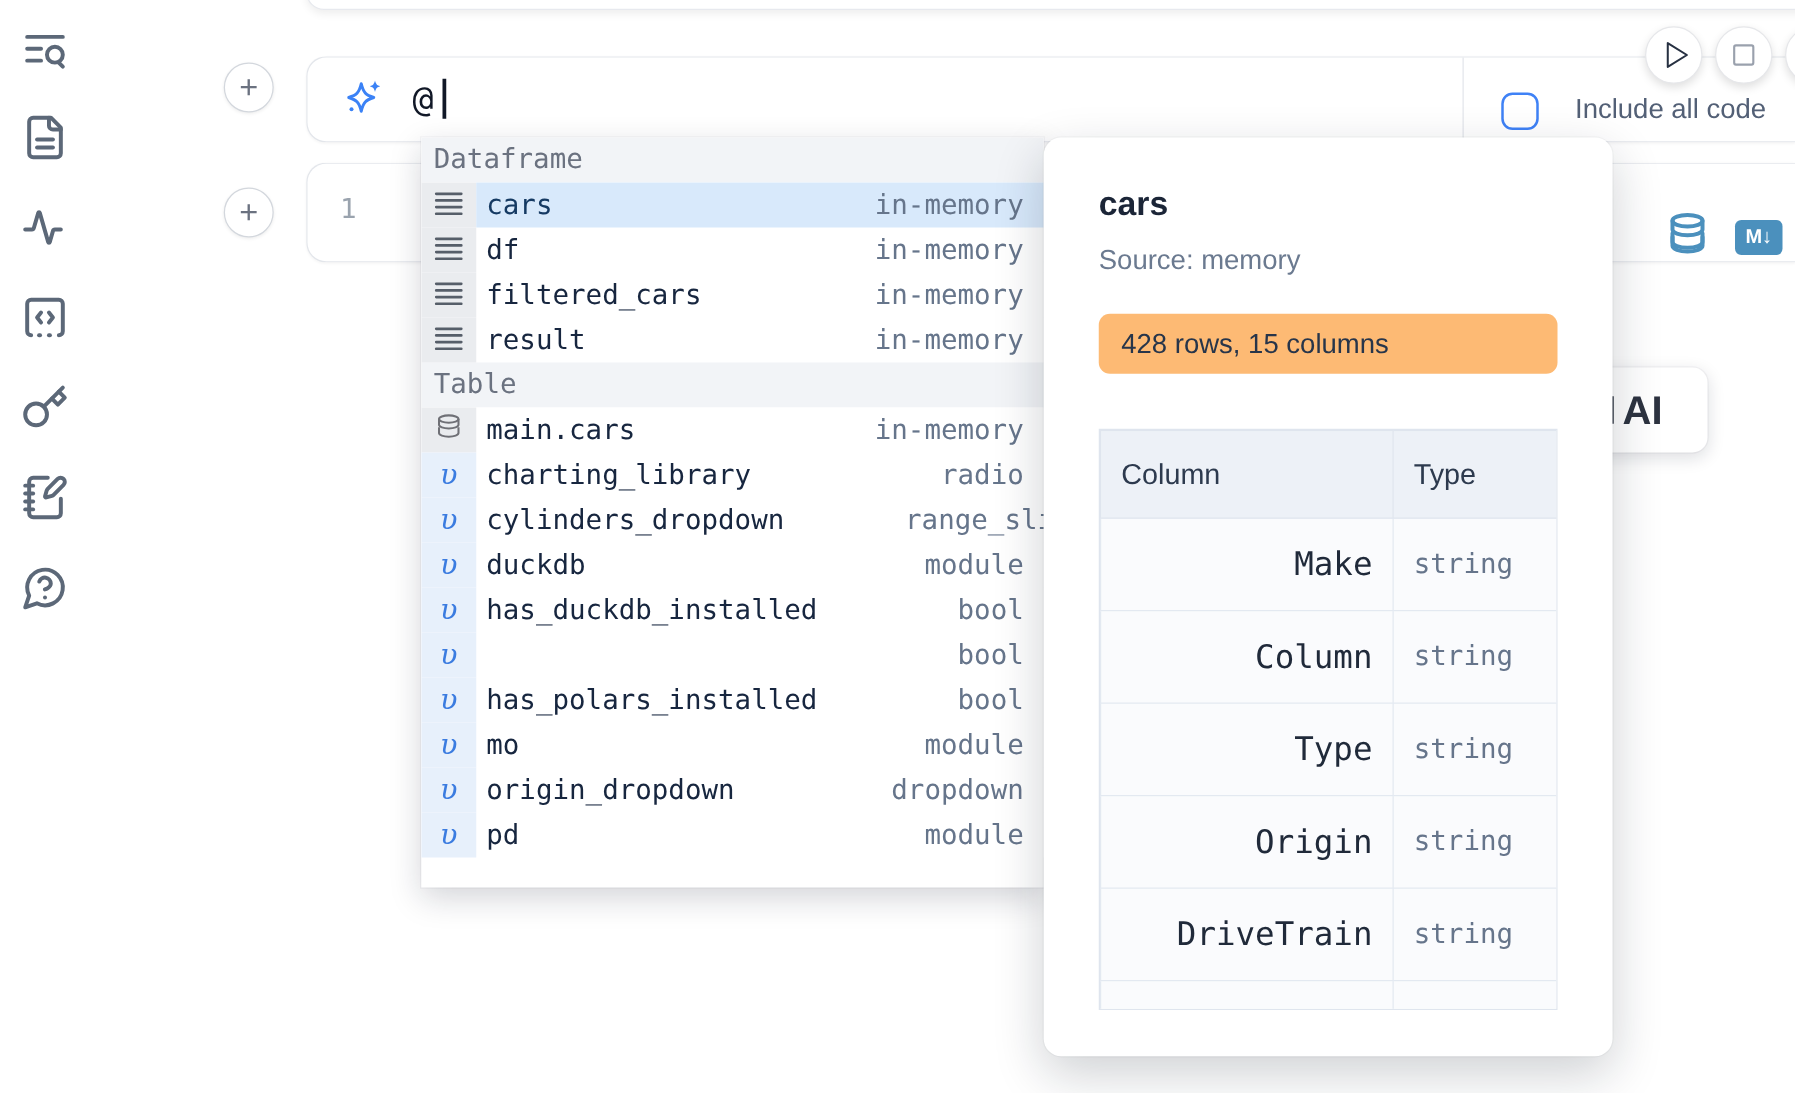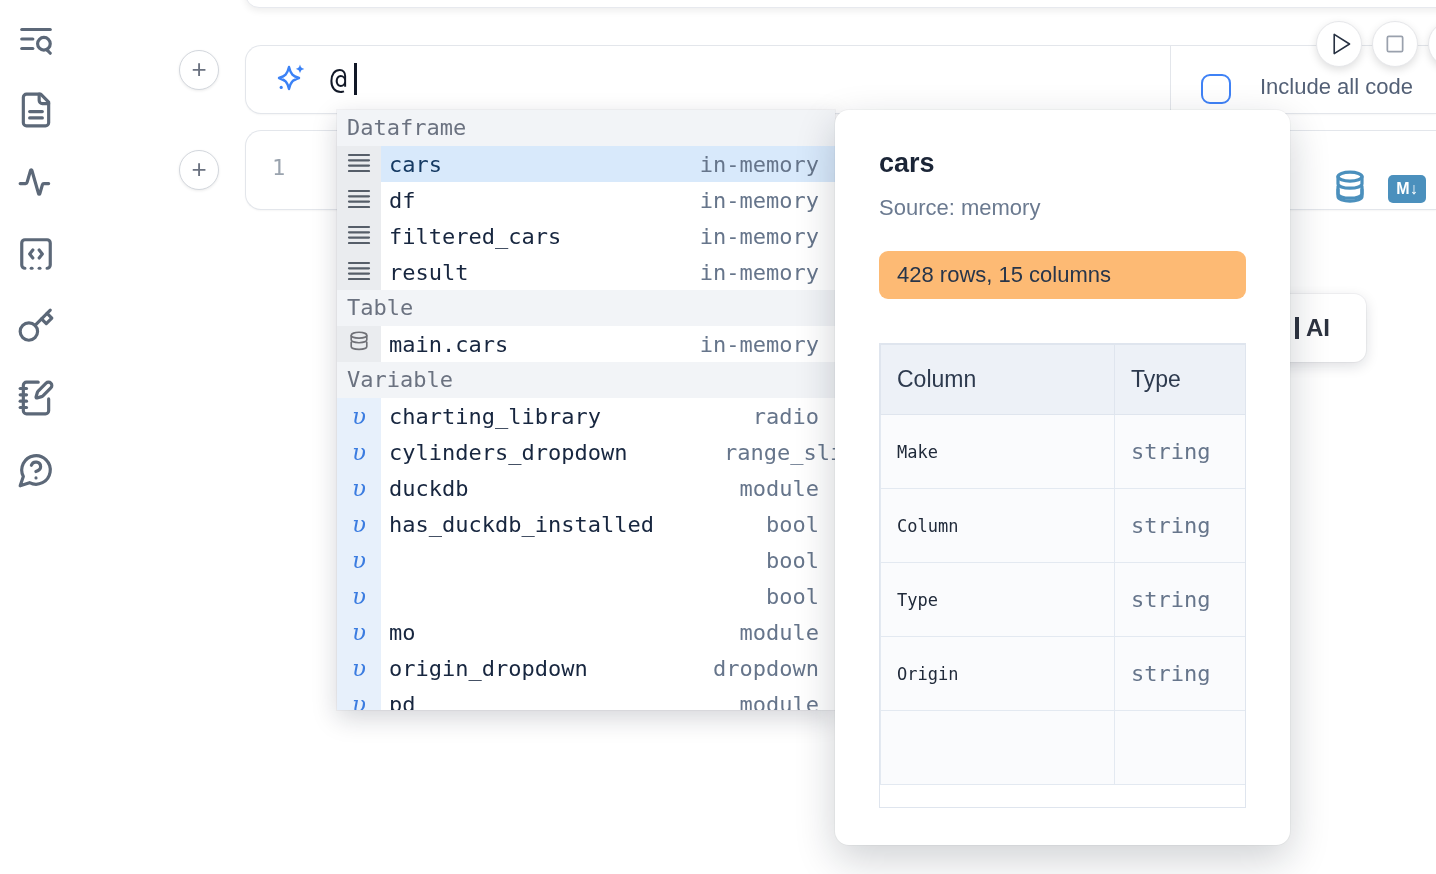--- a/index.html
+++ b/index.html
@@ -77,29 +77,29 @@
   .panel { position:absolute; left:835px; top:110px; width:455px; height:735px; background:#fff; border-radius:14px;
            box-shadow:0 14px 40px rgba(15,23,42,.20), 0 0 0 1px rgba(15,23,42,.03); z-index:30; padding:38px 44px 0 44px; }
   .panel-title { font-size:27px; font-weight:bold; color:#1b2537; }
   .panel-source { margin-top:16px; font-size:22px; color:#6b7a90; }
   .shape-badge { margin-top:30px; background:#fdba74; border-radius:9px; padding:11px 18px; font-size:22px; color:#27354a; }
   .table-clip { margin-top:44px; height:465px; overflow:hidden; border:1px solid #dfe5ee; }
   table.schema { width:100%; border-collapse:collapse; table-layout:fixed; }
   table.schema th { background:#edf1f7; font-weight:normal; font-size:23px; color:#2d3a4e; text-align:left;
                     padding:20px 16px; border:1px solid #dfe5ee; height:70px; }
   table.schema td { background:#fafbfd; border:1px solid #e3e9f1; padding:20px 16px; height:74px; }
-  td.col-name { font-family:"DejaVu Sans Mono", monospace; font-size:17px; color:#202a3a; }
+  td.col-name { font-family:"DejaVu Sans Mono", monospace; font-size:26px; color:#202a3a;text-align:right; }
   td.col-type { font-family:"DejaVu Sans Mono", monospace; font-size:22px; color:#66758b; }
 
   
   .ai-card { position:absolute; left:1230px; top:294px; width:136px; height:68px; background:#fff; border-radius:12px;
              box-shadow:0 4px 14px rgba(15,23,42,.14), 0 0 0 1px rgba(15,23,42,.04); z-index:15;
              display:flex; align-items:center; justify-content:flex-end; padding-right:36px; gap:7px; cursor:pointer; }
   .ai-frag { width:4px; height:22px; background:#2d3340; }
-  .ai-label { font-size:24px; font-weight:bold; color:#2d3340; }
+  .ai-label { font-size:32px; font-weight:bold; color:#2d3340; }
 
   svg.btn-glyph { width:46px; height:46px; }
 </style>
 </head>
 <body>
 
 <div class="prev-cell"></div>
 
 <nav class="sidebar">
   <span class="side-icon" style="top:20px">
@@ -273,21 +273,20 @@
                 <path d="M3.5 5.6v5c0 1.8 3.8 3.2 8.5 3.2s8.5-1.4 8.5-3.2v-5"></path>
                 <path d="M3.5 12.8v5c0 1.8 3.8 3.2 8.5 3.2s8.5-1.4 8.5-3.2v-5"></path>
               </svg></span></span>
         </span>
     <span class="ac-content">
           <span class="ac-name">main.cars</span>
           <span class="ac-type">in-memory</span>
         </span>
   </div>
 
-  <div class="sec-header"><span class="sec-label">Variable</span></div>
 
   <div class="ac-row">
     <span class="gutter gutter-var">
           <span class="gutter-icon"><span class="var-glyph">υ</span></span>
         </span>
     <span class="ac-content">
           <span class="ac-name">charting_library</span>
           <span class="ac-type">radio</span>
         </span>
   </div>
@@ -329,20 +328,21 @@
     <span class="ac-content">
           <span class="ac-type">bool</span>
         </span>
   </div>
 
   <div class="ac-row">
     <span class="gutter gutter-var">
           <span class="gutter-icon"><span class="var-glyph">υ</span></span>
         </span>
     <span class="ac-content">
+          <span class="ac-name">has_polars_installed</span>
           <span class="ac-type">bool</span>
         </span>
   </div>
 
   <div class="ac-row">
     <span class="gutter gutter-var">
           <span class="gutter-icon"><span class="var-glyph">υ</span></span>
         </span>
     <span class="ac-content">
           <span class="ac-name">mo</span>
@@ -399,19 +399,23 @@
           </tr>
           <tr>
             <td class="col-name">Type</td>
             <td class="col-type">string</td>
           </tr>
           <tr>
             <td class="col-name">Origin</td>
             <td class="col-type">string</td>
           </tr>
           <tr>
+            <td class="col-name">DriveTrain</td>
+            <td class="col-type">string</td>
+          </tr>
+          <tr>
             <td class="col-name"></td>
             <td class="col-type"></td>
           </tr>
         </tbody>
     </table>
   </div>
 </aside>
 
 </body></html>

